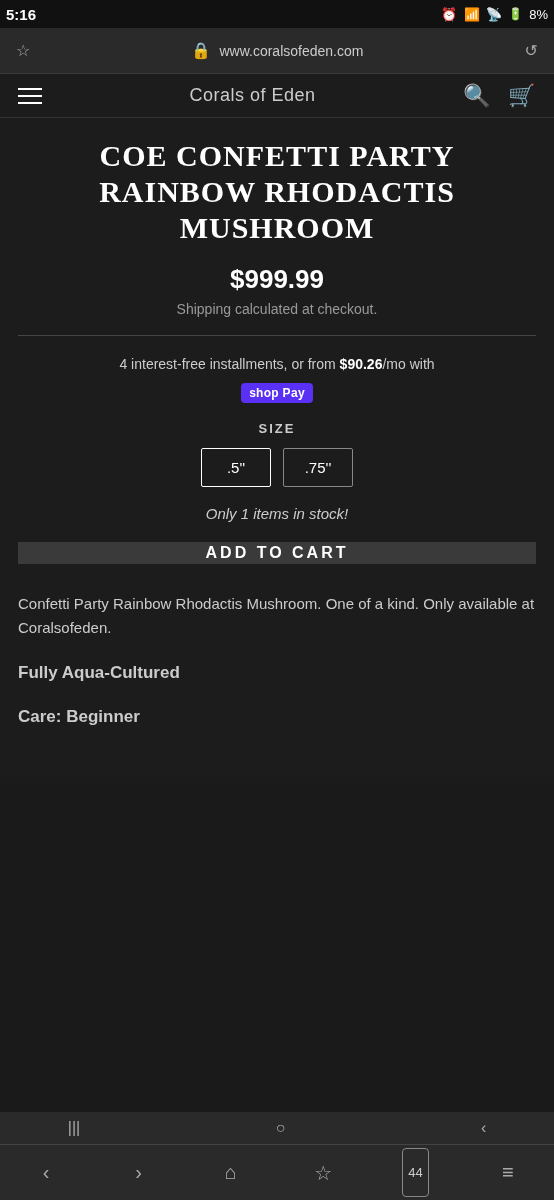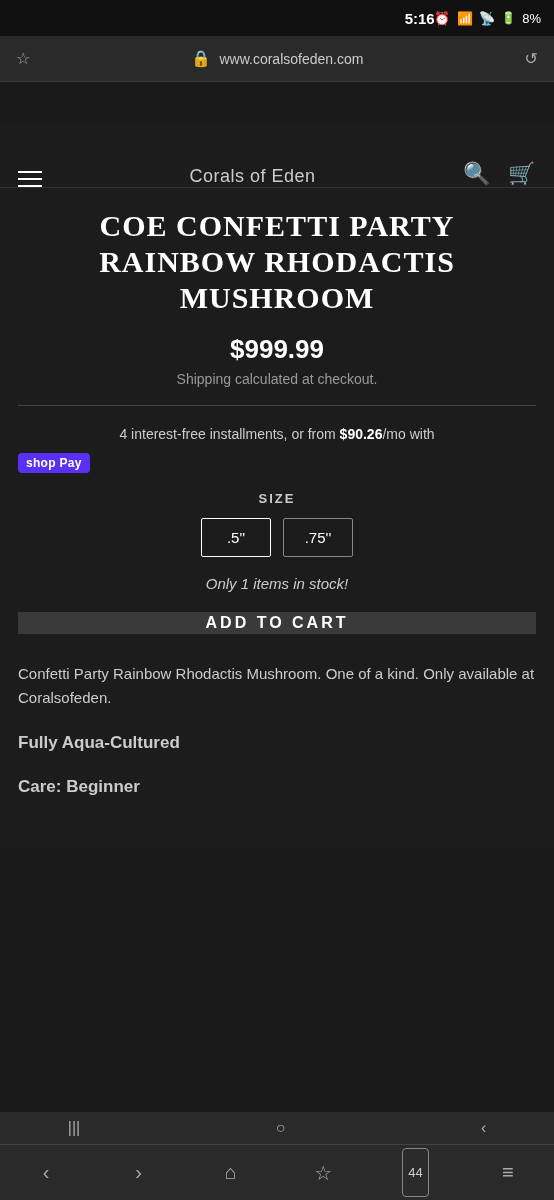--- a/index.html
+++ b/index.html
@@ -8,25 +8,25 @@
       width: 554px;
       min-height: 1200px;
       background: #1a1a1a;
       font-family: -apple-system, BlinkMacSystemFont, 'Helvetica Neue', Arial, sans-serif;
       color: #ffffff;
     }
 
     
     .status-bar {
       background: #111111;
-      height: 36px;
-      display: flex;
-      align-items: center;
-      justify-content: flex-end;
-      padding: 0 13px;
+      height: 28px;
+      display: flex;
+      align-items: center;
+      justify-content: space-between;
+      padding: 0 6px;
     }
     .status-time {
       font-size: 15px;
       font-weight: 600;
       color: #fff;
     }
     .status-icons {
       display: flex;
       align-items: center;
       gap: 6px;
@@ -60,27 +60,26 @@
       color: #cccccc;
     }
     .lock-icon, .bookmark-icon, .refresh-icon {
       color: #aaaaaa;
       font-size: 16px;
     }
 
     
     .nav-bar {
       background: #1c1c1c;
-      height: 66px;
-      display: flex;
-      align-items: flex-end;
+      height: 44px;
+      display: flex;
+      align-items: center;
       justify-content: space-between;
       padding: 0 18px;
       border-bottom: 1px solid #333;
-      margin-top: 40px;
     }
     .nav-title {
       font-size: 18px;
       color: #cccccc;
       letter-spacing: 0.5px;
     }
     .nav-icons {
       display: flex;
       align-items: center;
       gap: 18px;
@@ -151,21 +150,21 @@
       line-height: 1.8;
       margin-bottom: 6px;
     }
     .installments strong {
       color: #ffffff;
       font-weight: 700;
     }
     .shop-pay-row {
       display: flex;
       align-items: center;
-      justify-content: flex-start;
+      justify-content: center;
       gap: 18px;
       margin-bottom: 18px;
     }
     .shop-pay-badge {
       background: #5a31f4;
       color: #ffffff;
       font-size: 12px;
       font-weight: 700;
       padding: 3px 8px;
       border-radius: 4px;

